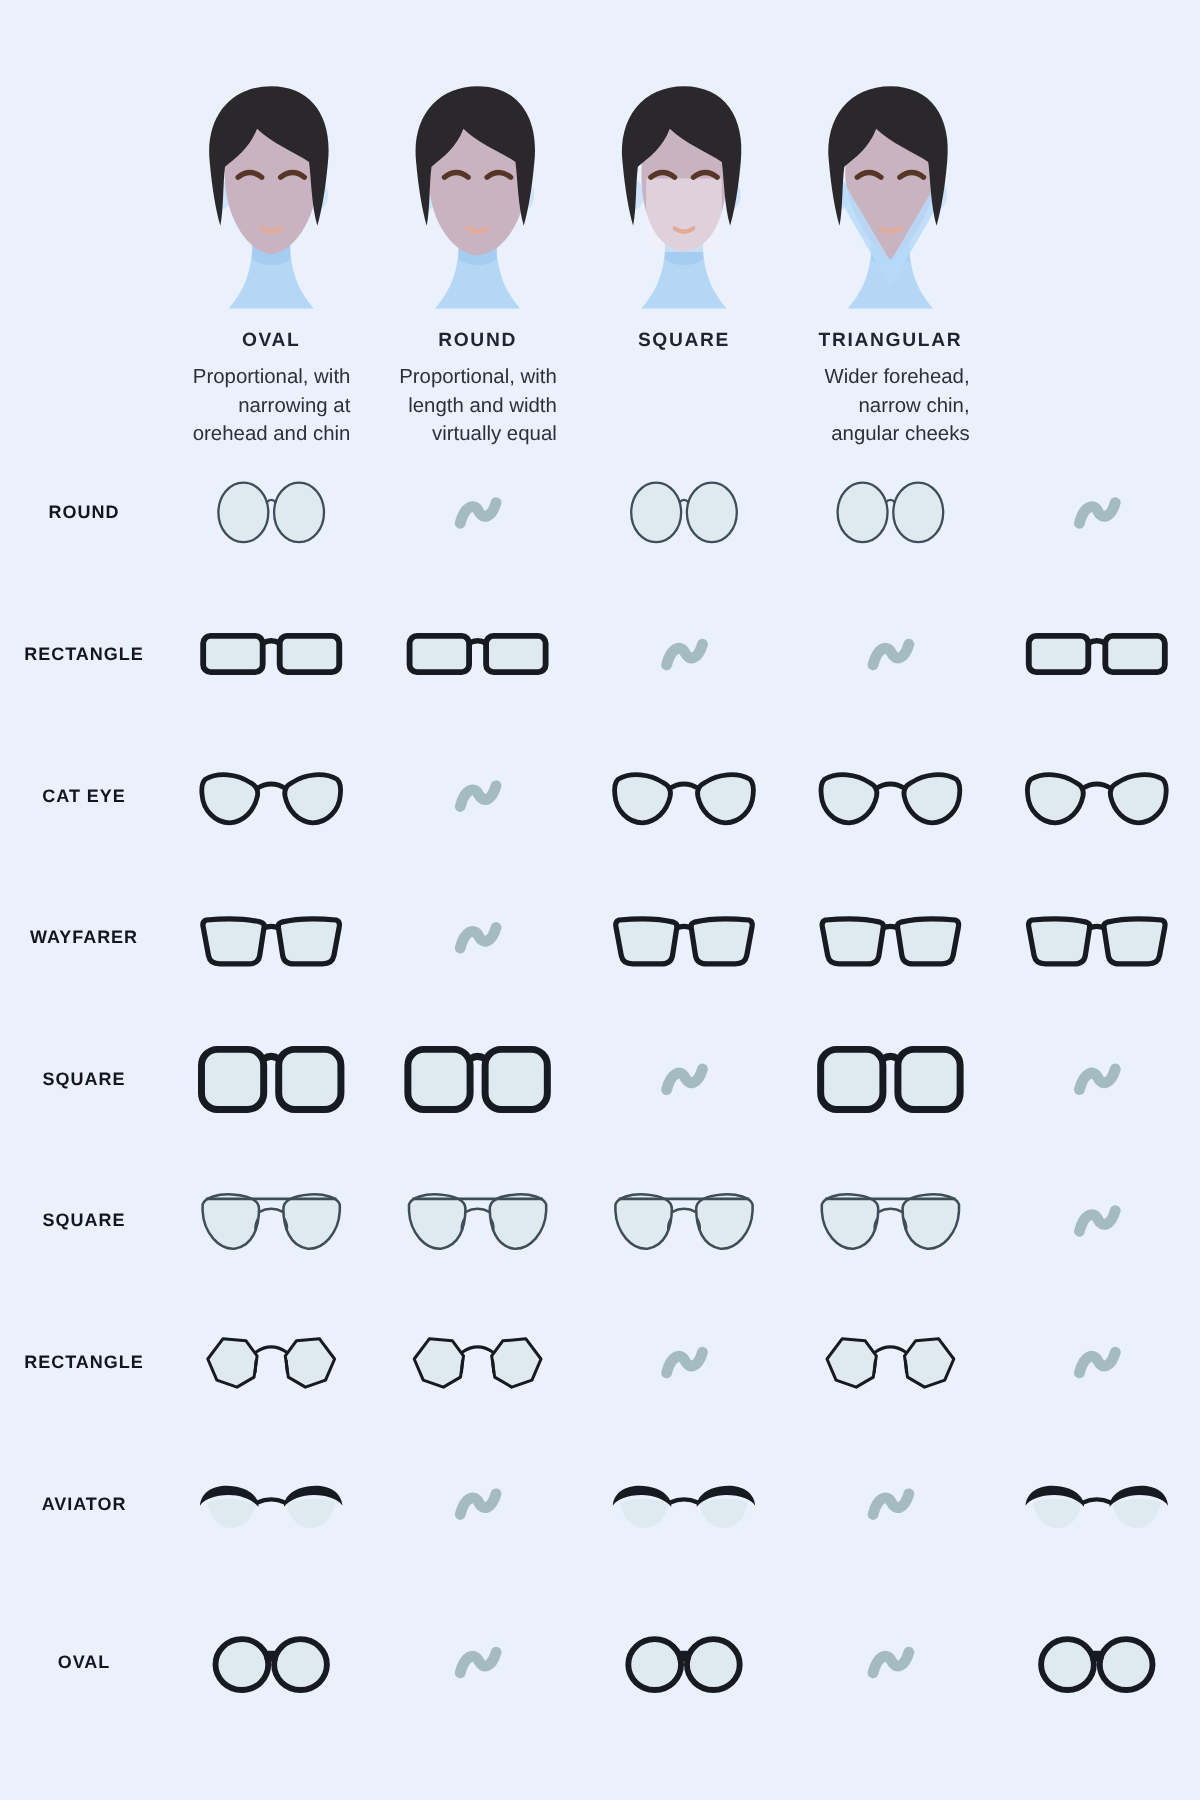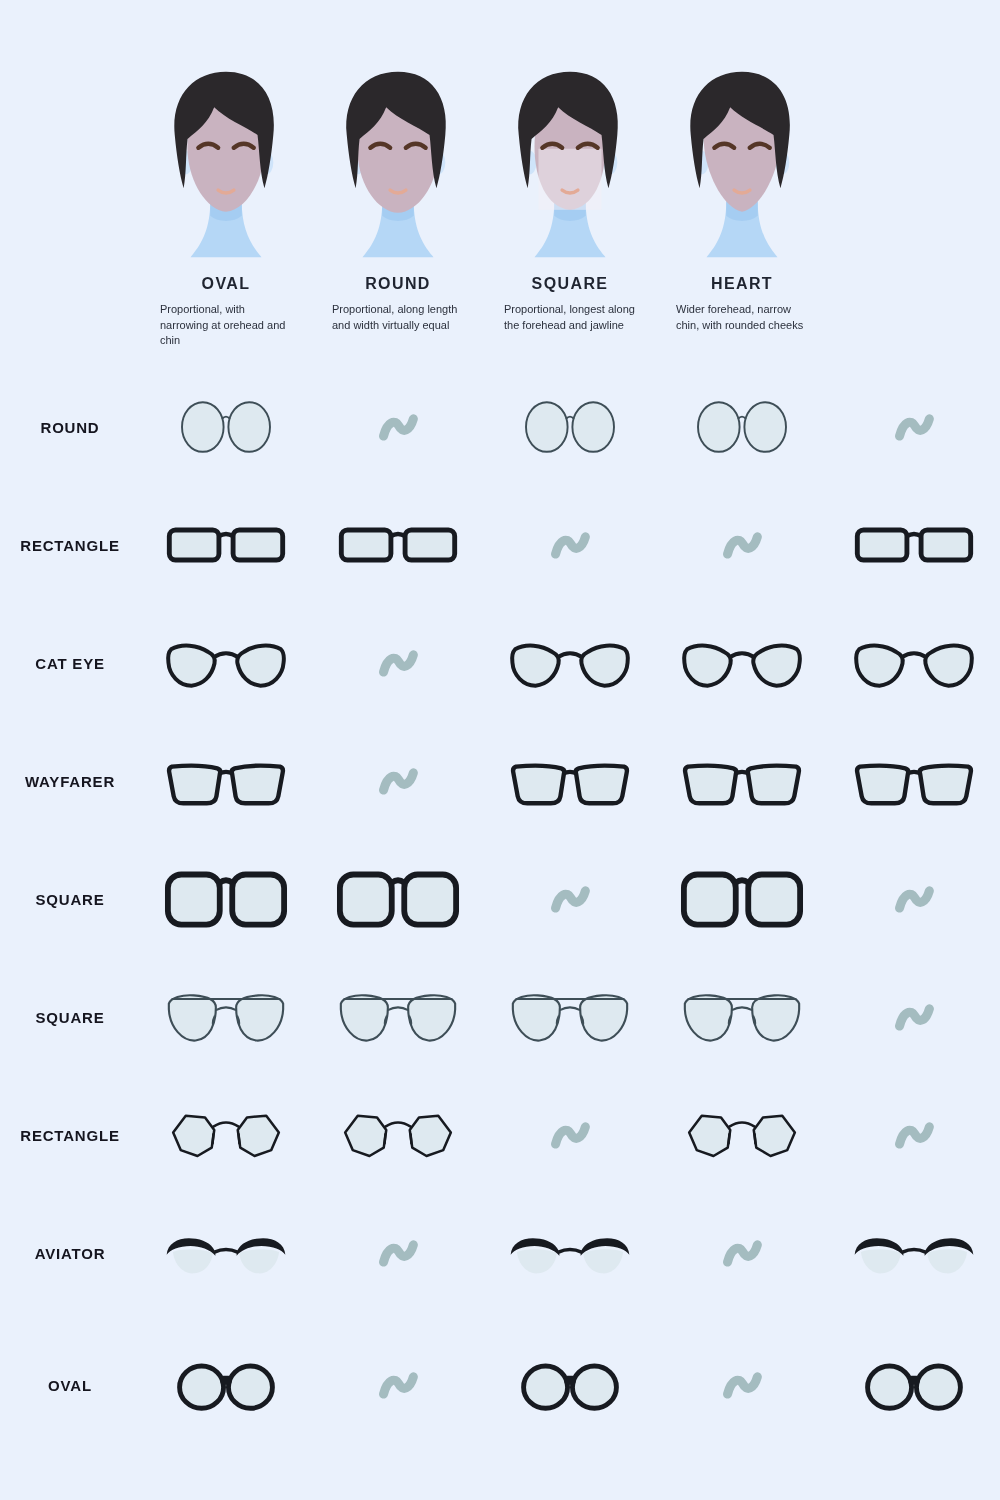--- a/index.html
+++ b/index.html
@@ -17,21 +17,21 @@
     height:306px;
   }
   .head-cell{
     display:flex;flex-direction:column;align-items:center;justify-content:flex-start;
   }
   .head-label{
     font-weight:700;font-size:16px;letter-spacing:1.4px;color:#1f2430;
     margin-top:8px;text-align:center;
   }
   .head-desc{
-    font-size:11px;color:#2b303c;text-align:left;line-height:1.42;
+    font-size:17px;color:#2b303c;text-align:right;line-height:1.42;
     margin-top:9px;max-width:132px;
   }
   .matrix-row{
     display:grid;
     grid-template-columns:140px repeat(5,172px);
     height:118px;
     align-items:center;justify-items:center;
   }
   .matrix-row:last-child{height:146px;}
   .row-label{
@@ -70,53 +70,52 @@
     <ellipse cx="35" cy="102" rx="7" ry="12" fill="#cfe4fa"></ellipse>
     <ellipse cx="117" cy="102" rx="7" ry="12" fill="#cfe4fa"></ellipse>
     <path d="M76,34 C46,34 33,64 35,94 C37,126 56,152 76,153 C96,152 115,126 117,94 C119,64 106,34 76,34 Z" fill="#c9b3c0"></path>
 
     <path d="M76,10 C42,10 20,36 24,74 C26,96 29,114 33,128 C36,112 35,94 37,78 C47,70 58,62 64,46 C76,58 96,66 108,74 C110,90 110,110 115,128 C119,114 122,96 124,74 C128,36 110,10 76,10 Z" fill="#2b282b"></path>
     <path d="M48,87 Q58,79 68,87" stroke="#553627" stroke-width="4.5" fill="none" stroke-linecap="round"></path>
     <path d="M84,87 Q94,79 104,87" stroke="#553627" stroke-width="4.5" fill="none" stroke-linecap="round"></path>
     <path d="M68,130 Q76,136 84,130" stroke="#e3aa96" stroke-width="3.5" fill="none" stroke-linecap="round"></path>
   </svg>
         <div class="head-label">ROUND</div>
-        <div class="head-desc">Proportional, along length and width virtually equal</div>
+        <div class="head-desc">Proportional, with length and width virtually equal</div>
       </div>
       <div class="head-cell">
         <svg width="150" height="205" viewBox="0 0 152 208">
     <path d="M60,142 C60,168 52,184 40,198 L112,198 C100,184 92,168 92,142 Z" fill="#b5d7f6"></path>
     <path d="M60,140 C66,152 86,152 92,140 L92,156 C84,163 68,163 60,156 Z" fill="#a0c9f0" opacity="0.75"></path>
     <ellipse cx="35" cy="102" rx="7" ry="12" fill="#cfe4fa"></ellipse>
     <ellipse cx="117" cy="102" rx="7" ry="12" fill="#cfe4fa"></ellipse>
     <path d="M76,32 C50,32 40,54 40,86 C40,118 52,148 76,150 C100,148 112,118 112,86 C112,54 102,32 76,32 Z" fill="#c9b3c0"></path>
     <rect x="44" y="88" width="64" height="62" fill="#f4eff5" opacity="0.5"></rect>
     <path d="M76,10 C42,10 20,36 24,74 C26,96 29,114 33,128 C36,112 35,94 37,78 C47,70 58,62 64,46 C76,58 96,66 108,74 C110,90 110,110 115,128 C119,114 122,96 124,74 C128,36 110,10 76,10 Z" fill="#2b282b"></path>
     <path d="M48,87 Q58,79 68,87" stroke="#553627" stroke-width="4.5" fill="none" stroke-linecap="round"></path>
     <path d="M84,87 Q94,79 104,87" stroke="#553627" stroke-width="4.5" fill="none" stroke-linecap="round"></path>
     <path d="M68,130 Q76,136 84,130" stroke="#e3aa96" stroke-width="3.5" fill="none" stroke-linecap="round"></path>
   </svg>
         <div class="head-label">SQUARE</div>
-        <div class="head-desc">Proportional, longest along the forehead and jawline</div>
       </div>
       <div class="head-cell">
         <svg width="150" height="205" viewBox="0 0 152 208">
     <path d="M60,142 C60,168 52,184 40,198 L112,198 C100,184 92,168 92,142 Z" fill="#b5d7f6"></path>
     <path d="M60,140 C66,152 86,152 92,140 L92,156 C84,163 68,163 60,156 Z" fill="#a0c9f0" opacity="0.75"></path>
     <ellipse cx="35" cy="102" rx="7" ry="12" fill="#cfe4fa"></ellipse>
     <ellipse cx="117" cy="102" rx="7" ry="12" fill="#cfe4fa"></ellipse>
-    <path d="M76,32 C46,32 34,60 38,90 C42,118 58,148 76,152 C94,148 110,118 114,90 C118,60 106,32 76,32 Z" fill="#c9b3c0"></path>
-
+    <path d="M76,32 C48,32 36,58 38,88 C40,114 58,146 76,156 C94,146 112,114 114,88 C116,58 104,32 76,32 Z" fill="#c9b3c0"></path>
+    <path d="M30,80 L76,158 L122,80 L122,100 L76,180 L30,100 Z" fill="#b7dbf9" opacity="0.85"></path>
     <path d="M76,10 C42,10 20,36 24,74 C26,96 29,114 33,128 C36,112 35,94 37,78 C47,70 58,62 64,46 C76,58 96,66 108,74 C110,90 110,110 115,128 C119,114 122,96 124,74 C128,36 110,10 76,10 Z" fill="#2b282b"></path>
     <path d="M48,87 Q58,79 68,87" stroke="#553627" stroke-width="4.5" fill="none" stroke-linecap="round"></path>
     <path d="M84,87 Q94,79 104,87" stroke="#553627" stroke-width="4.5" fill="none" stroke-linecap="round"></path>
     <path d="M68,130 Q76,136 84,130" stroke="#e3aa96" stroke-width="3.5" fill="none" stroke-linecap="round"></path>
   </svg>
-        <div class="head-label">HEART</div>
-        <div class="head-desc">Wider forehead, narrow chin, with rounded cheeks</div>
+        <div class="head-label">TRIANGULAR</div>
+        <div class="head-desc">Wider forehead, narrow chin, angular cheeks</div>
       </div>
     </div>
   <div id="matrix">
       <div class="matrix-row">
         <div class="row-label">ROUND</div>
         <div class="cell">
           <svg width="112" height="58" viewBox="0 0 140 72">
       <g fill="#dee9f0" stroke="#3e4e57" stroke-width="2.4">
         <ellipse cx="41" cy="36" rx="26" ry="31"></ellipse>
               <ellipse cx="99" cy="36" rx="26" ry="31"></ellipse>

